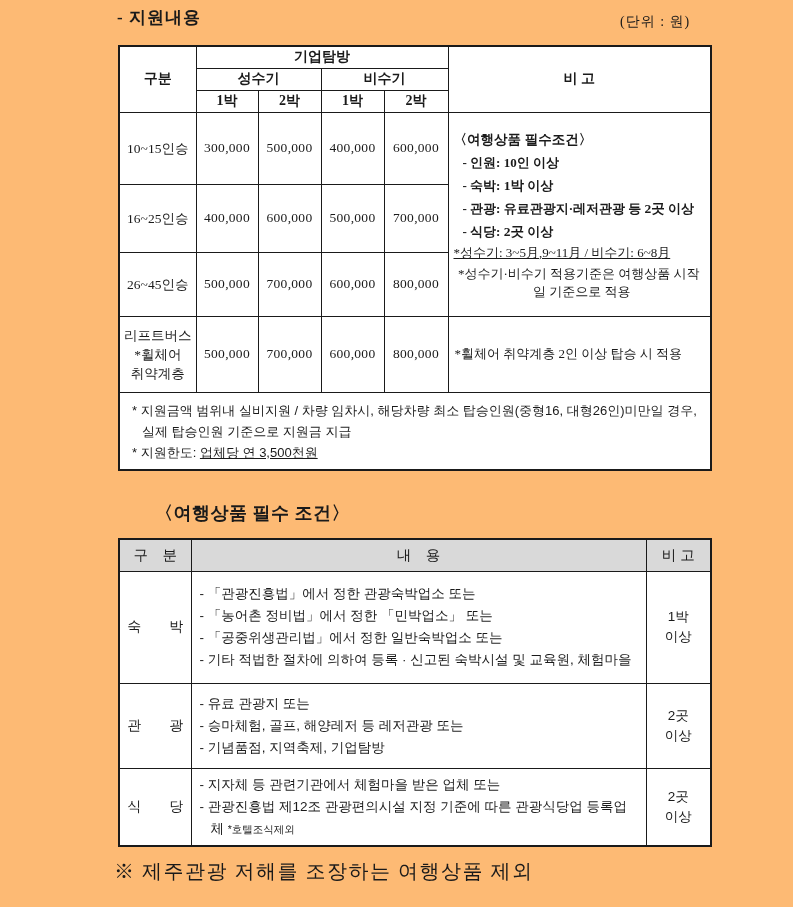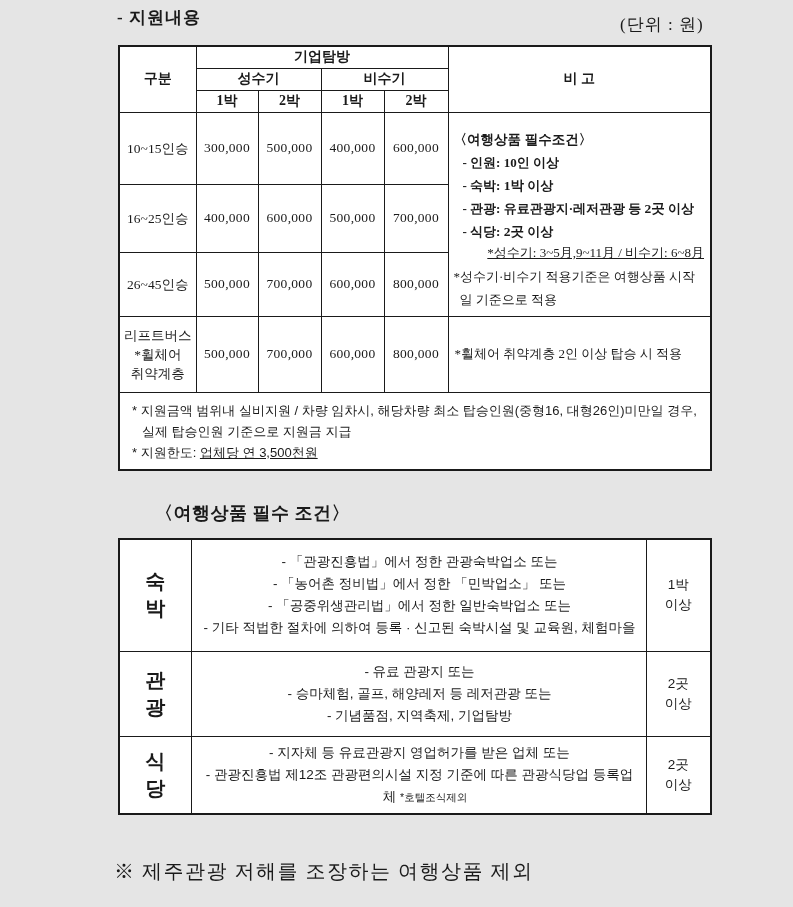--- a/index.html
+++ b/index.html
@@ -1,58 +1,58 @@
 <!DOCTYPE html>
 <html><head>
 <meta charset="utf-8">
 <style>
   * { margin: 0; padding: 0; box-sizing: border-box; }
   html, body { background: #ffffff; }
   body { font-family: "Liberation Serif", serif; color: #1a1a1a; }
-  .page { position: relative; width: 793px; height: 907px; background: #e5e5e5; overflow: hidden; padding-left: 44px; }
+  .page { position: relative; width: 793px; height: 907px; background: #fdba74; overflow: hidden; padding-left: 44px; }
 
   .doc-title { position: absolute; left: 117px; top: 6px; font-size: 17px; font-weight: 600; letter-spacing: 1px; }
-  .unit-note { position: absolute; left: 620px; top: 13px; font-size: 17px; letter-spacing: 1px; }
+  .unit-note { position: absolute; left: 620px; top: 13px; font-size: 14px; letter-spacing: 1px; }
 
   table { border-collapse: collapse; table-layout: fixed; position: absolute; left: 118px; background: #fff; }
   td, th { border: 1px solid #1a1a1a; overflow: hidden; }
 
   
   .tbl1 { top: 45px; width: 592px; border: 2px solid #1a1a1a; }
   .tbl1 th { font-family: "Liberation Serif", serif; font-weight: bold; font-size: 14px; text-align: center; vertical-align: middle; background: #fff; }
   .tbl1 .hrow { height: 22px; }
   .tbl1 .brow td { border-top: 1px dotted #777; }
   .tbl1 .brow-first td { border-top: 1px solid #1a1a1a; }
   .tbl1 .cat { text-align: center; vertical-align: middle; font-size: 13.5px; white-space: pre-line; line-height: 19px; }
   .tbl1 .num { text-align: center; vertical-align: middle; font-size: 13.5px; letter-spacing: 0.3px; }
   .r1 { height: 72px; } .r2 { height: 68px; } .r3 { height: 64px; } .r4 { height: 76px; }
 
   .remarks-cell { vertical-align: top; padding: 15px 6px 0 5px; font-size: 13px; line-height: 23px; }
   .rm-title { font-family: "Liberation Sans", sans-serif; font-weight: bold; font-size: 13.5px; }
   .rm-item { padding-left: 9px; font-weight: bold; }
   .rm-item b { font-size: 13.5px; }
   .u { text-decoration: underline; }
-  .rm-season { line-height: 20px; text-align: right; }
-  .rm-apply { line-height: 23px; padding-left: 6px; text-indent: -6px; margin-top: 2px; }
+  .rm-season { line-height: 20px; }
+  .rm-apply { line-height: 18px; padding-left: 6px; text-indent: -6px; margin-top: 2px; text-align: center; }
 
   .lift-remark-cell { vertical-align: middle; padding: 0 6px 0 6px; font-size: 13px; border-top: 1px dotted #777; }
 
   .foot-row td { border-top: 1px solid #1a1a1a; }
   .foot-cell { font-family: "Liberation Sans", sans-serif; font-size: 13px; line-height: 21px; padding: 7px 8px 6px 6px; vertical-align: top; }
   .fn1 { padding-left: 16px; text-indent: -10px; }
   .fn2 { padding-left: 6px; }
 
   
   .sec2-title { position: absolute; left: 107px; top: 501px; font-size: 18px; font-weight: bold; letter-spacing: 0.5px; margin-left: 48px; }
 
   .tbl2 { top: 538px; width: 592px; border: 2px solid #1a1a1a; font-family: "Liberation Sans", sans-serif; }
   .tbl2 th { background: #d9d9d9; font-weight: normal; font-size: 14.5px; text-align: center; vertical-align: middle; height: 32px; border-bottom: 1px solid #1a1a1a; }
   .tbl2 .brow td { border-top: 1px dotted #777; }
-  .t2-cat { text-align: center; vertical-align: middle; font-size: 20px; font-weight: bold; }
-  .t2-content { vertical-align: middle; padding: 5px 6px 5px 8px; font-size: 13.5px; line-height: 22px; text-align: center; }
+  .t2-cat { text-align: center; vertical-align: middle; font-size: 14px; }
+  .t2-content { vertical-align: middle; padding: 5px 6px 5px 8px; font-size: 13.5px; line-height: 22px; }
   .c-line { padding-left: 11px; text-indent: -11px; }
   .c-line .small { font-size: 10.5px; }
   .t2-remark { text-align: center; vertical-align: middle; font-size: 13.5px; white-space: pre-line; line-height: 20px; }
   .row-lodging { height: 112px; } .row-tour { height: 85px; } .row-dining { height: 78px; }
 
   .bottom-note { position: absolute; left: 114px; top: 858px; font-size: 20px; letter-spacing: 1.5px; text-align: right; }
 </style>
 </head>
 <body>
 
@@ -138,20 +138,25 @@
 
   <div class="sec2-title">〈여행상품 필수 조건〉</div>
 
   <table class="tbl2">
     <colgroup>
       <col style="width:72px">
         <col style="width:455px">
         <col style="width:65px">
     </colgroup>
     <tbody>
+        <tr>
+      <th>구　분</th>
+      <th>내　용</th>
+      <th>비 고</th>
+    </tr>
     <tr class="row-lodging">
       <td class="t2-cat">숙　　박</td>
       <td class="t2-content">
         <div class="c-line">- 「관광진흥법」에서 정한 관광숙박업소 또는</div>
         <div class="c-line">- 「농어촌 정비법」에서 정한 「민박업소」 또는</div>
         <div class="c-line">- 「공중위생관리법」에서 정한 일반숙박업소 또는</div>
         <div class="c-line">- 기타 적법한 절차에 의하여  등록 · 신고된 숙박시설 및 교육원, 체험마을</div>
       </td>
       <td class="t2-remark">1박
 이상</td>
@@ -162,21 +167,21 @@
         <div class="c-line">- 유료 관광지 또는</div>
         <div class="c-line">- 승마체험, 골프, 해양레저 등 레저관광 또는</div>
         <div class="c-line">- 기념품점, 지역축제, 기업탐방</div>
       </td>
       <td class="t2-remark">2곳
 이상</td>
     </tr>
     <tr class="brow row-dining">
       <td class="t2-cat">식　　당</td>
       <td class="t2-content">
-        <div class="c-line">- 지자체 등 유료관광지 영업허가를 받은 업체 또는</div>
+        <div class="c-line">- 지자체 등 관련기관에서 체험마을 받은 업체 또는</div>
         <div class="c-line"><span>- 관광진흥법 제12조 관광편의시설 지정 기준에 따른 관광식당업 등록업체</span> <span class="small">*호텔조식제외</span></div>
       </td>
       <td class="t2-remark">2곳
 이상</td>
     </tr>
   </tbody>
     </table>
 
   <div class="bottom-note">※ 제주관광 저해를 조장하는 여행상품 제외</div>
 

